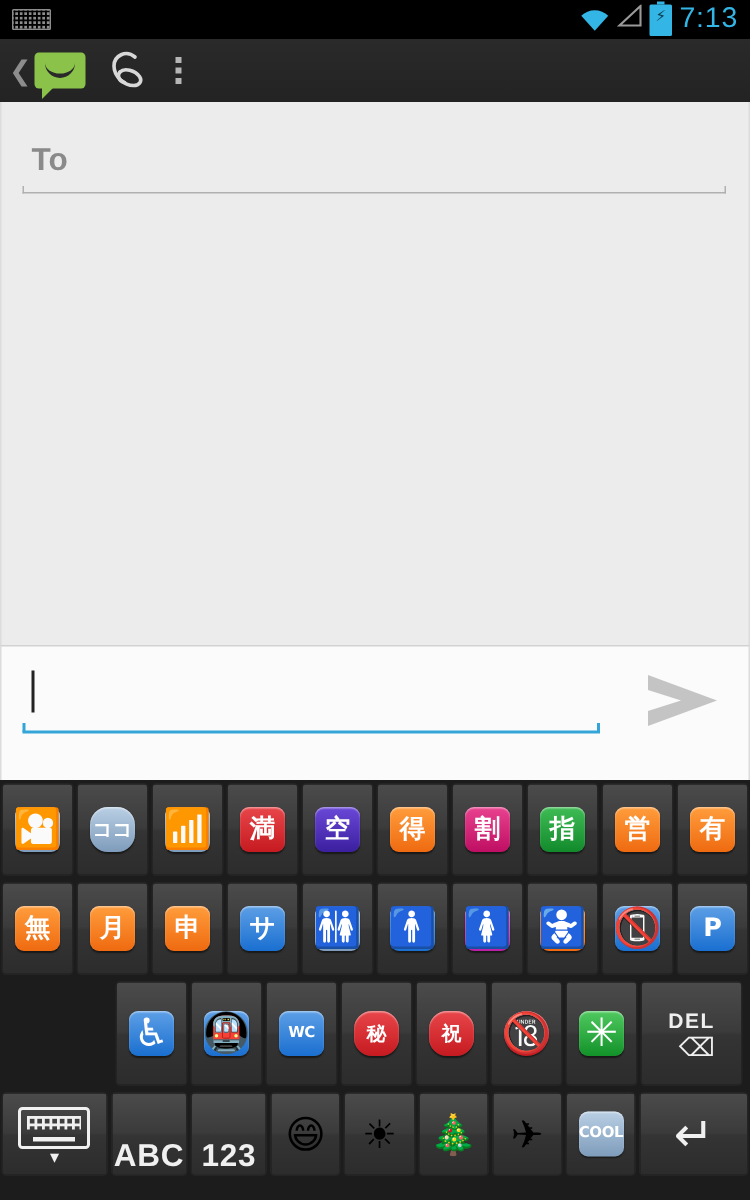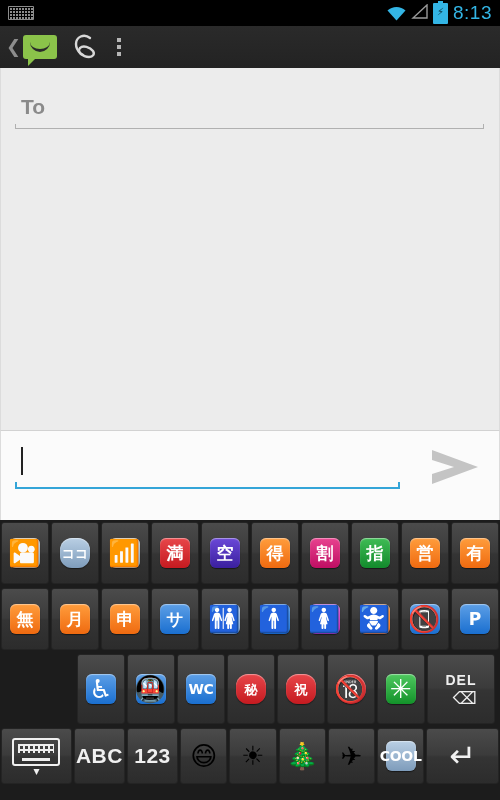--- a/index.html
+++ b/index.html
@@ -123,21 +123,21 @@
     display:flex;align-items:center;justify-content:center;
     position:relative;
   }
   .key.spacer{background:transparent;border:none;}
   .krow.r1 .key,.krow.r2 .key{width:48px;height:62px;}
   .krow.r3 .key{width:48px;height:70px;}
   .krow.r3 .key.del{width:68px;}
   .krow.r3 .key.spacer{width:74px;height:70px;}
   .krow.r4 .key{width:48px;height:56px;}
   .krow.r4 .key.kbdhide{width:72px;}
-  .krow.r4 .key.abc,.krow.r4 .key.num{width:52px;}
+  .krow.r4 .key.abc,.krow.r4 .key.num{width:52px;align-items:flex-end;}
   .krow.r4 .key.enter{width:74px;}
 
   .sq{
     width:30px;height:30px;border-radius:6px;
     display:flex;align-items:center;justify-content:center;
     color:#fff;font-size:17px;font-weight:700;
     font-family:"DejaVu Sans",sans-serif;
     box-shadow:inset 0 1px 1px rgba(255,255,255,.45),0 1px 1px rgba(0,0,0,.5);
     line-height:1;
   }
@@ -146,21 +146,21 @@
   .c-red{background:linear-gradient(to bottom,#e8464a,#c51a20);}
   .c-purple{background:linear-gradient(to bottom,#6b48d8,#3a1f9e);}
   .c-orange{background:linear-gradient(to bottom,#ff9d3c,#ef6a10);}
   .c-magenta{background:linear-gradient(to bottom,#e8428f,#bf0e63);}
   .c-green{background:linear-gradient(to bottom,#3fbc55,#128a2c);}
   .c-pink{background:linear-gradient(to bottom,#e364d0,#bb1fa6);}
   .c-violet{background:linear-gradient(to bottom,#a678e0,#7436c4);}
   .c-green2{background:linear-gradient(to bottom,#4fc95f,#13922a);}
   .c-steel{background:linear-gradient(to bottom,#b9cfe4,#7e9cbb);}
   .sq.small{font-size:13px;border-radius:12px;}
-  .sq.tiny{font-size:14px;letter-spacing:-.3px;}
+  .sq.tiny{font-size:10px;letter-spacing:-.3px;}
   .glyph{font-size:26px;line-height:1;}
 
   .keylabel{color:#f0f0f0;font-size:21px;font-weight:700;letter-spacing:.5px;}
   .del-wrap{display:flex;flex-direction:column;align-items:flex-end;gap:2px;}
   .del-txt{color:#efefef;font-size:14px;font-weight:700;letter-spacing:1px;}
   .del-ico{color:#efefef;font-size:17px;line-height:1;}
   .kbdhide-ico{display:flex;flex-direction:column;align-items:center;gap:1px;}
   .kb-rect{width:44px;height:24px;border:2px solid #f0f0f0;border-radius:3px;position:relative;}
   .kb-rect .grid{position:absolute;left:4px;top:4px;width:36px;height:9px;
     background-image:linear-gradient(to right,#f0f0f0 2px,transparent 2px),
@@ -190,21 +190,21 @@
         </svg>
       </span>
       <span>
         <svg width="17" height="15" viewBox="0 0 17 15">
           <path d="M16 1 L16 14 L2 14 Z" fill="none" stroke="#9a9a9a" stroke-width="1.4"></path>
         </svg>
       </span>
       <span class="batt">
         <span class="bolt">⚡</span>
       </span>
-      <span class="clock">8:13</span>
+      <span class="clock">7:13</span>
     </div>
   </div>
 
   <div class="actionbar">
     <span class="back-chevron">❮</span>
     <span class="app-icon">
         <span class="mouth"></span>
       </span>
     <div class="ab-actions">
       <span class="clip">

